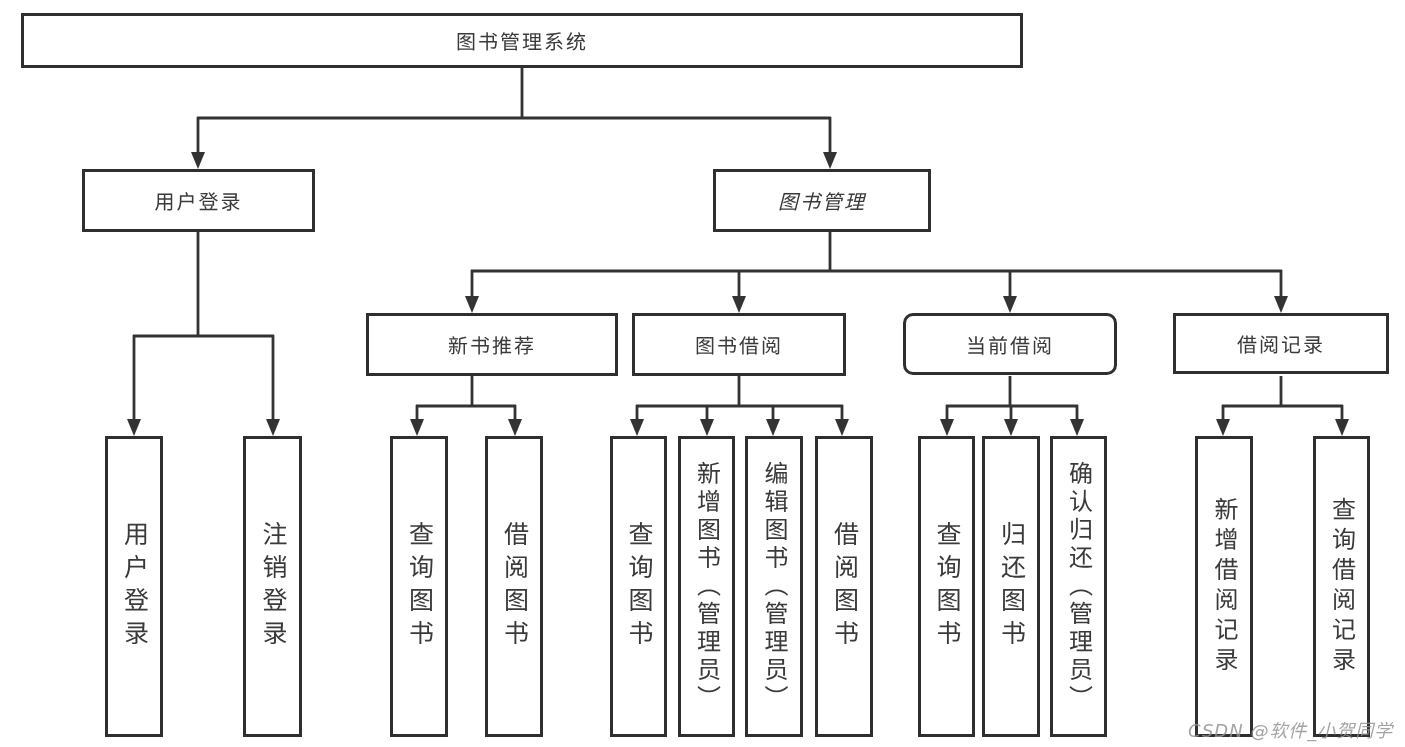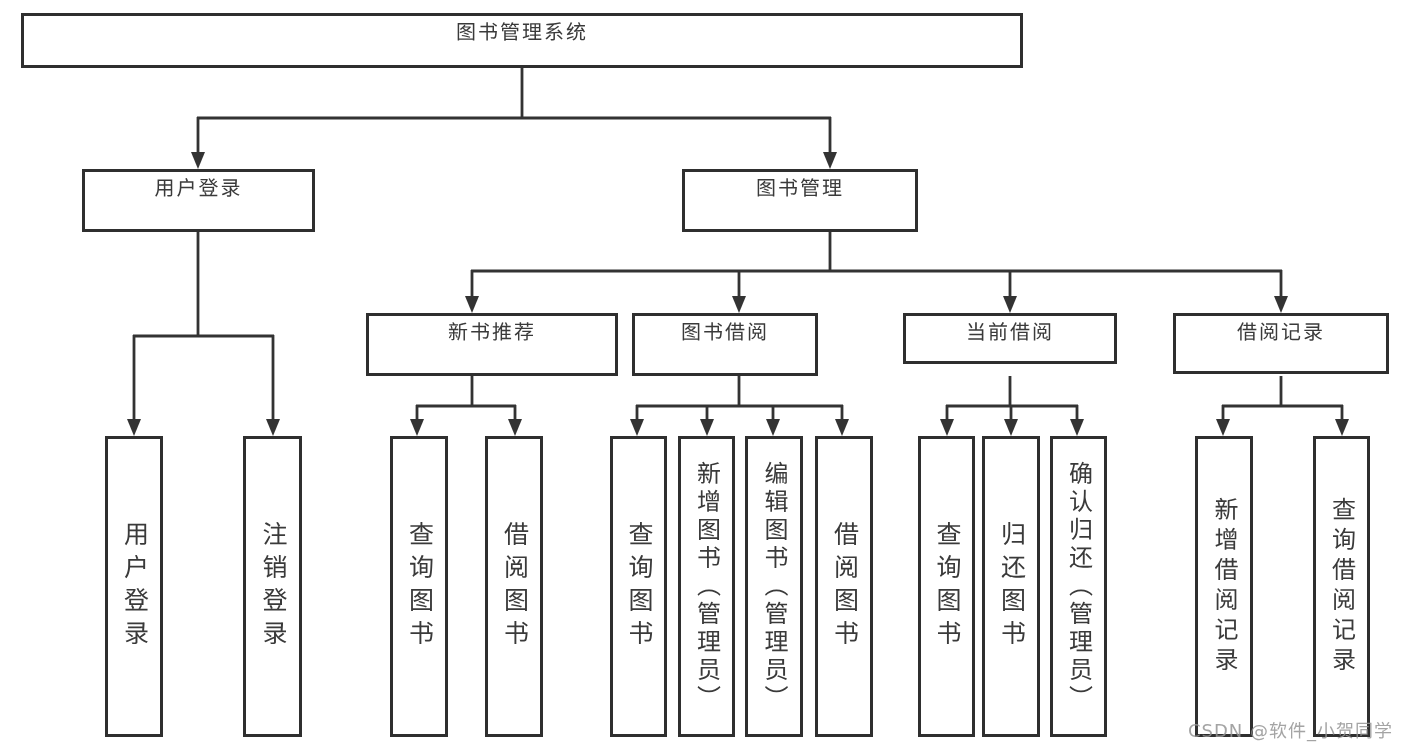--- a/index.html
+++ b/index.html
@@ -14,20 +14,21 @@
   .wires { position: absolute; left: 0; top: 0; width: 1405px; height: 747px; }
   .wires line { stroke: #333333; stroke-width: 2.8; }
   .wires polygon { fill: #333333; stroke: none; }
 
   .hbox {
     position: absolute;
     box-sizing: border-box;
     border: 3px solid #2f2f2f;
     background: #ffffff;
     display: flex;
+    align-items: center;
     justify-content: center;
   }
   .hbox span {
     color: #3a3a3a;
     font-size: 20px;
     letter-spacing: 2px;
     white-space: nowrap;
   }
   .vbox {
     position: absolute;
@@ -52,20 +53,21 @@
 
   .watermark {
     position: absolute;
     left: 1188px;
     top: 716px;
     font-size: 18px;
     color: rgba(148, 148, 148, 0.85);
     white-space: nowrap;
     z-index: 5;
     letter-spacing: 1px;
+    font-style: italic;
   }
 </style>
 </head>
 <body>
 
 <div class="canvas">
 
   <svg class="wires" viewBox="0 0 1405 747" xmlns="http://www.w3.org/2000/svg">
 
     <line x1="522" y1="68" x2="522" y2="119"></line>
@@ -128,31 +130,31 @@
       <polygon points="1335,419 1349,419 1342,436"></polygon>
   </svg>
 
   <div class="hbox" style="left:21px; top:13px; width:1002px; height:55px;">
     <span>图书管理系统</span>
   </div>
 
   <div class="hbox" style="left:82px; top:169px; width:233px; height:63px;">
     <span>用户登录</span>
   </div>
-  <div class="hbox" style="left:682px; top:169px; width:236px; height:63px;">
+  <div class="hbox" style="left:713px; top:169px; width:218px; height:63px;font-style:italic;">
     <span>图书管理</span>
   </div>
 
   <div class="hbox" style="left:366px; top:313px; width:252px; height:63px;">
     <span>新书推荐</span>
   </div>
-  <div class="hbox" style="left:632px; top:313px; width:186px; height:63px;">
+  <div class="hbox" style="left:632px; top:313px; width:214px; height:63px;">
     <span>图书借阅</span>
   </div>
-  <div class="hbox" style="left:903px; top:313px; width:214px; height:51px;">
+  <div class="hbox" style="left:903px; top:313px; width:214px; height:62px;border-radius:10px;">
     <span>当前借阅</span>
   </div>
   <div class="hbox" style="left:1173px; top:313px; width:216px; height:61px;">
     <span>借阅记录</span>
   </div>
 
   <div class="vbox" style="left:105px; width:58px;">
     <span class="short">用户登录</span>
   </div>
   <div class="vbox" style="left:243px; width:59px;">

